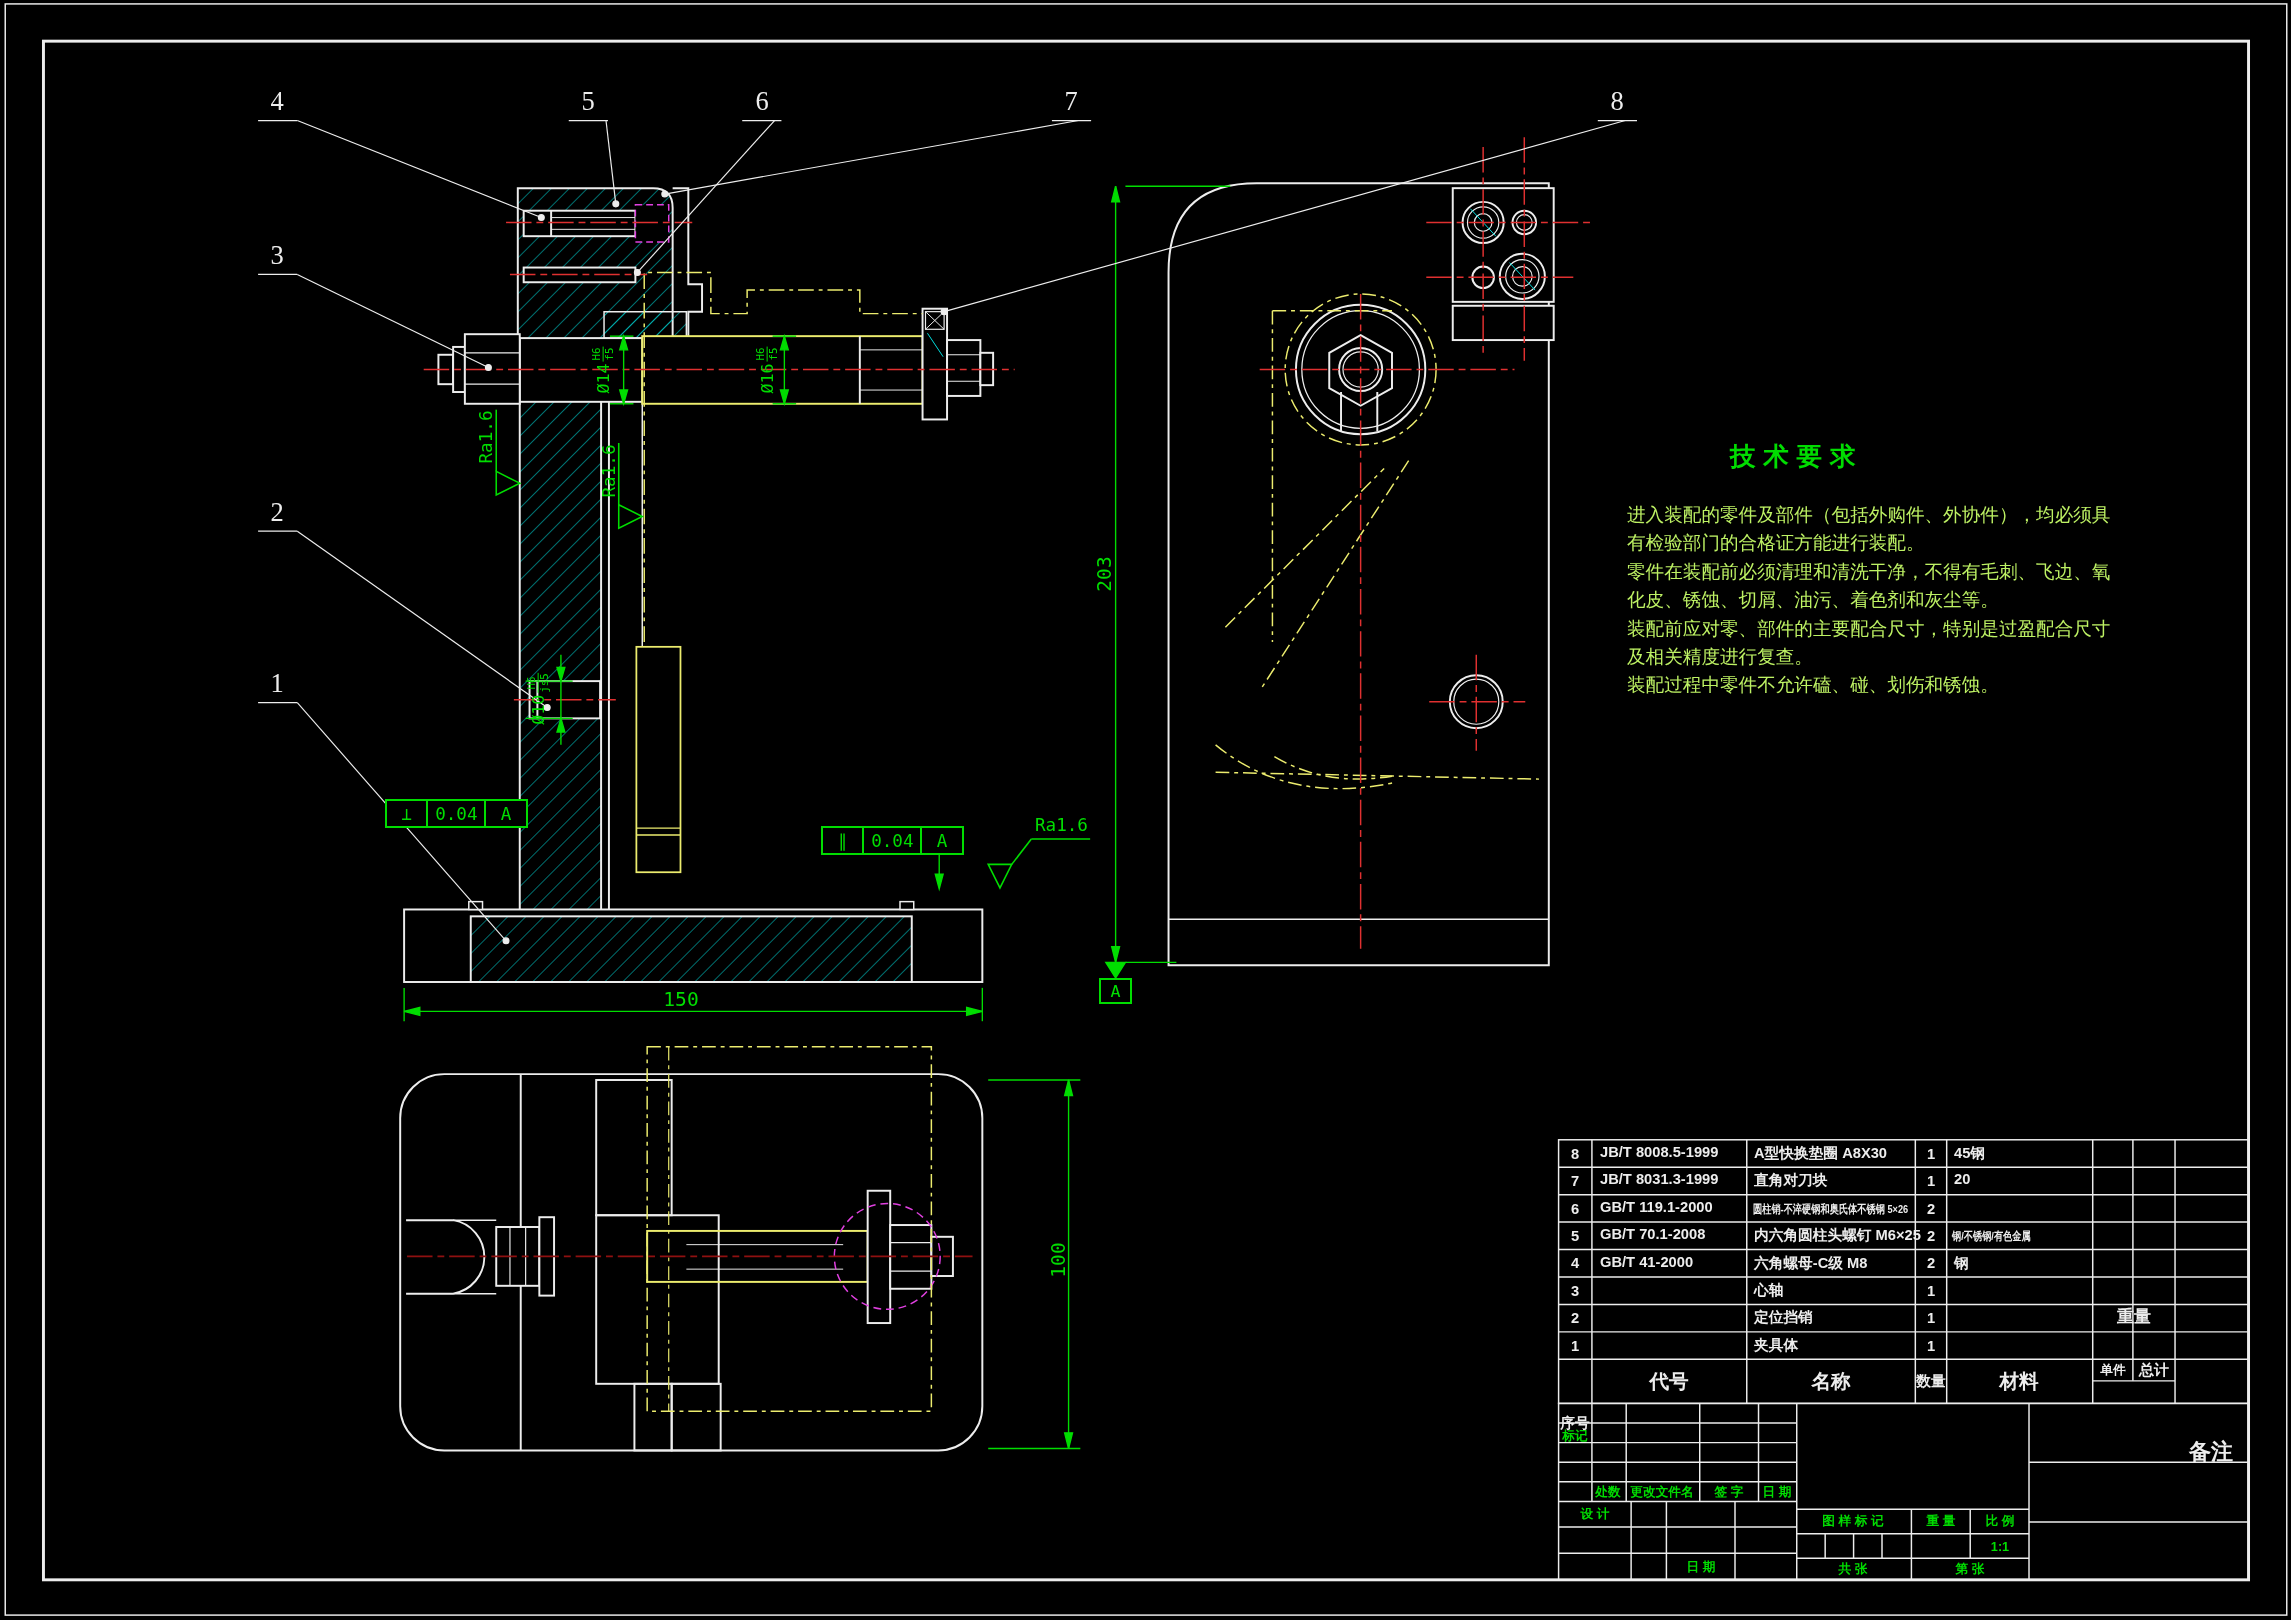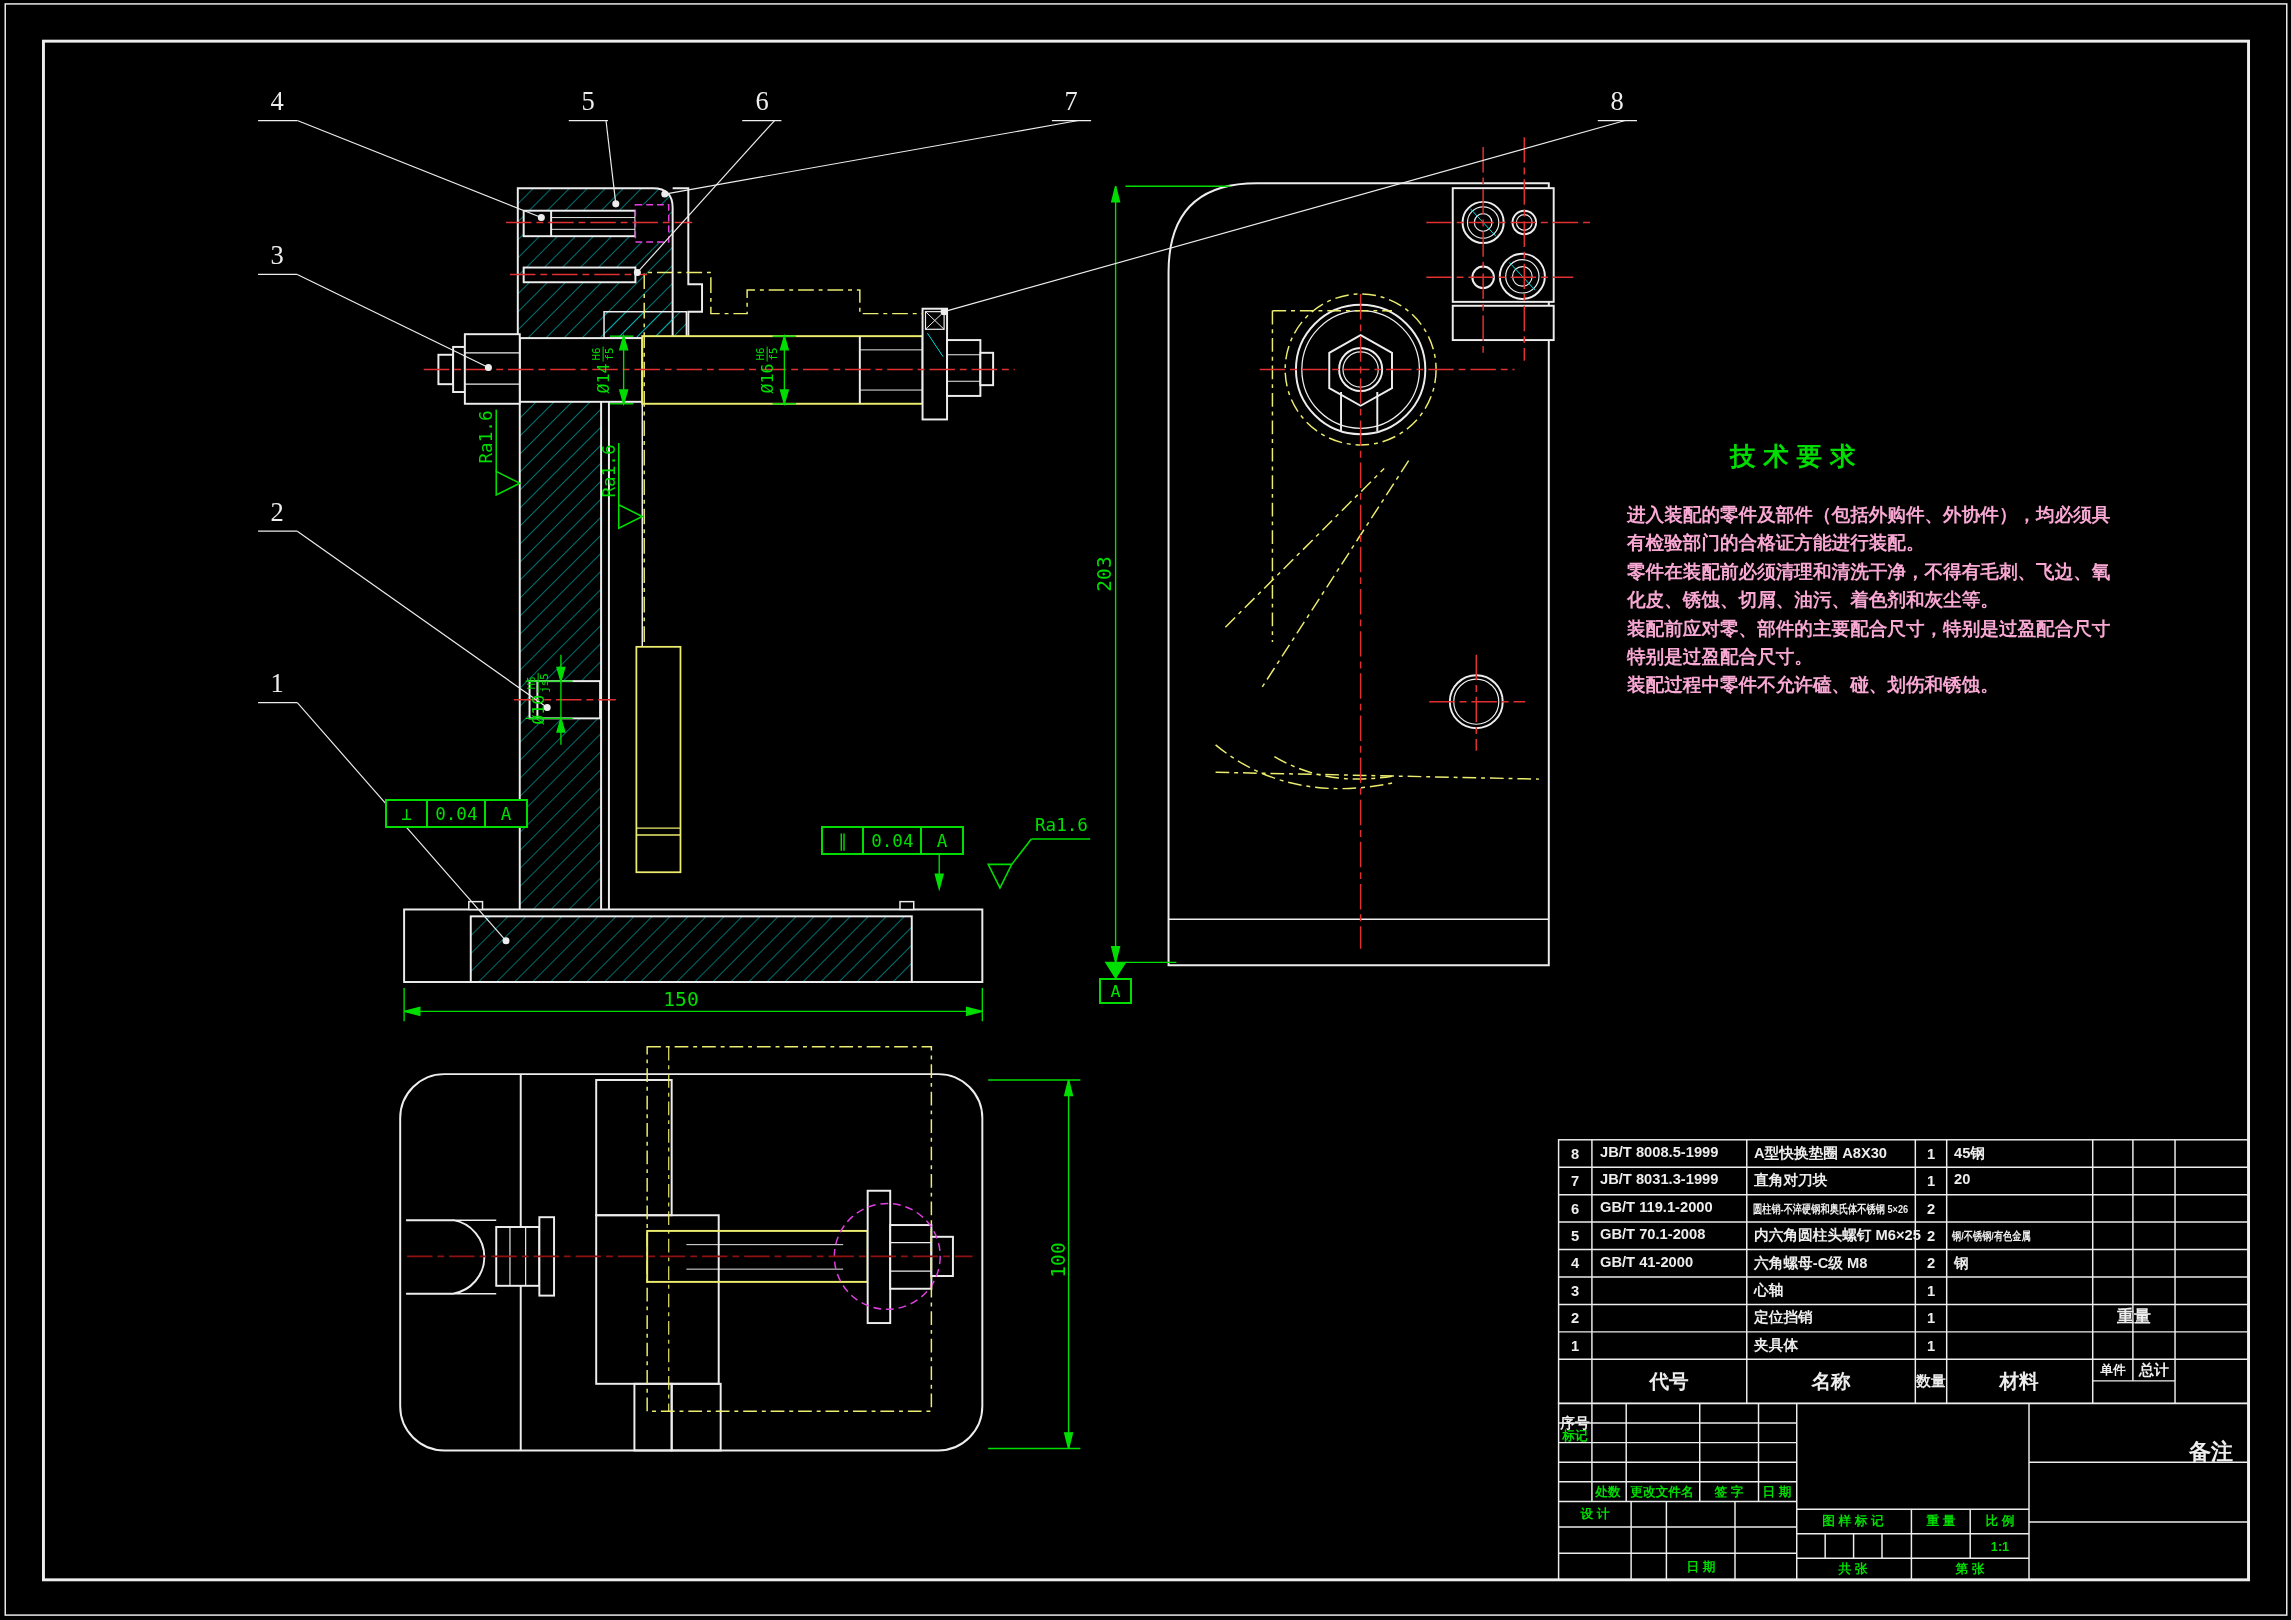--- a/index.html
+++ b/index.html
@@ -14,21 +14,21 @@
   .fr .up{border-bottom:1px solid #00DD00;padding:0 1px;}
   .tolframe{position:absolute;display:flex;border:2px solid #00DD00;height:29px;background:#000;
             color:#00DD00;font-family:"DejaVu Sans Mono",monospace;font-size:17.6px;box-sizing:border-box;}
   .tcell{display:flex;align-items:center;justify-content:center;padding:0 6.9px;min-width:25.5px;
          border-right:2px solid #00DD00;}
   .tcell:last-child{border-right:none;}
   .datumbox{position:absolute;width:33px;height:25.5px;border:2px solid #00DD00;box-sizing:border-box;
             display:flex;align-items:center;justify-content:center;color:#00DD00;
             font-family:"DejaVu Sans Mono",monospace;font-size:16.7px;background:#000;}
   .tr-title{font-size:25.5px;font-weight:bold;letter-spacing:7.8px;color:#00DD00;}
-  .tr-line{font-size:18.6px;font-weight:bold;color:#f9a8d4;}
+  .tr-line{font-size:18.6px;font-weight:normal;color:#bef264;}
   .bomtxt{font-size:14.7px;font-weight:600;color:#EDEDED;}
   .bomtxt.small{font-size:11.8px;transform:scaleX(0.78);transform-origin:left center;}
   .tbl{font-size:12.7px;font-weight:600;color:#00DD00;}
   .ctr{transform:translate(-50%,-50%);}
 </style>
 </head>
 <body>
 
 <div id="stage">
 
@@ -385,21 +385,21 @@
 </div>
 
 <div class="datumbox" style="left:1099px;top:978px">A</div>
 
 <div class="t tr-title" style="left:1730px;top:439px">技术要求</div>
 <div class="t tr-line" style="left:1627px;top:502px">进入装配的零件及部件（包括外购件、外协件），均必须具</div>
 <div class="t tr-line" style="left:1627px;top:530px">有检验部门的合格证方能进行装配。</div>
 <div class="t tr-line" style="left:1627px;top:559px">零件在装配前必须清理和清洗干净，不得有毛刺、飞边、氧</div>
 <div class="t tr-line" style="left:1627px;top:587px">化皮、锈蚀、切屑、油污、着色剂和灰尘等。</div>
 <div class="t tr-line" style="left:1627px;top:616px">装配前应对零、部件的主要配合尺寸，特别是过盈配合尺寸</div>
-<div class="t tr-line" style="left:1627px;top:644px">特别是过盈配合尺寸。</div>
+<div class="t tr-line" style="left:1627px;top:644px">及相关精度进行复查。</div>
 <div class="t tr-line" style="left:1627px;top:672px">装配过程中零件不允许磕、碰、划伤和锈蚀。</div>
 
 <div class="t bomtxt ctr" style="left:1575px;top:1154px">8</div>
 <div class="t bomtxt" style="left:1600px;top:1144px">JB/T 8008.5-1999</div>
 <div class="t bomtxt" style="left:1754px;top:1144px">A型快换垫圈 A8X30</div>
 <div class="t bomtxt ctr" style="left:1931px;top:1154px">1</div>
 <div class="t bomtxt" style="left:1954px;top:1144px">45钢</div>
 
 <div class="t bomtxt ctr" style="left:1575px;top:1181px">7</div>
 <div class="t bomtxt" style="left:1600px;top:1171px">JB/T 8031.3-1999</div>

